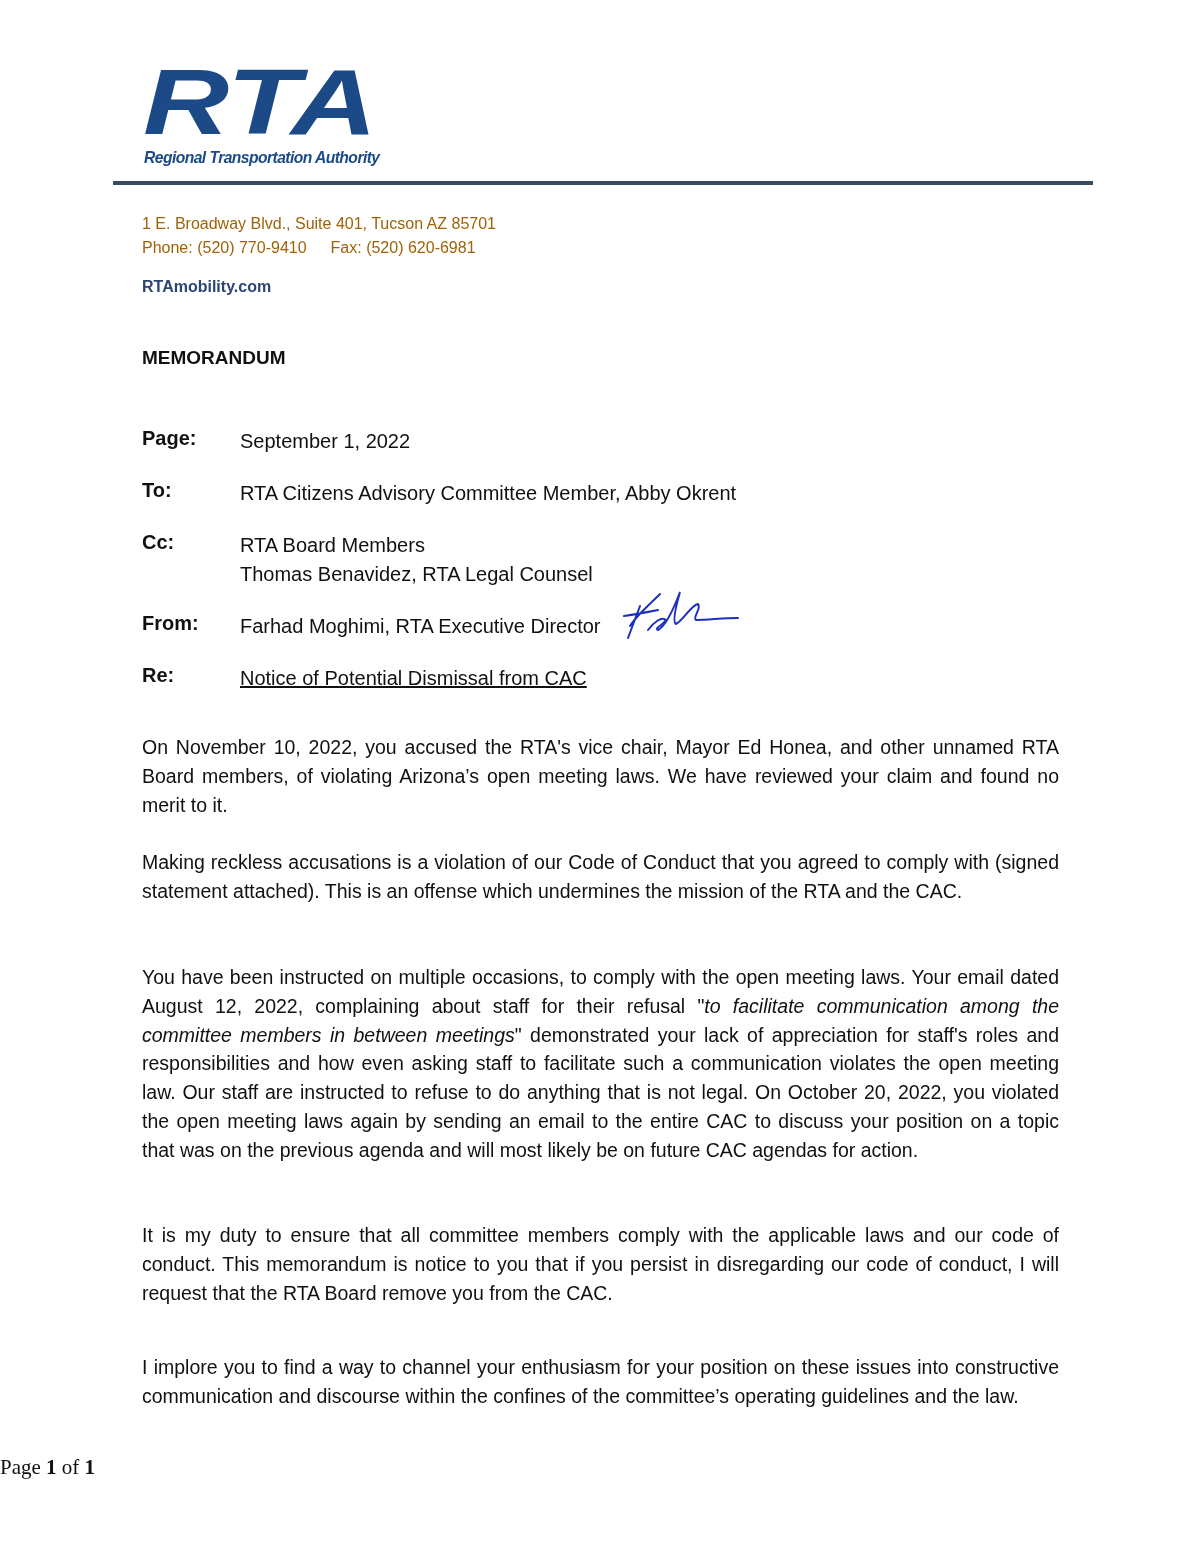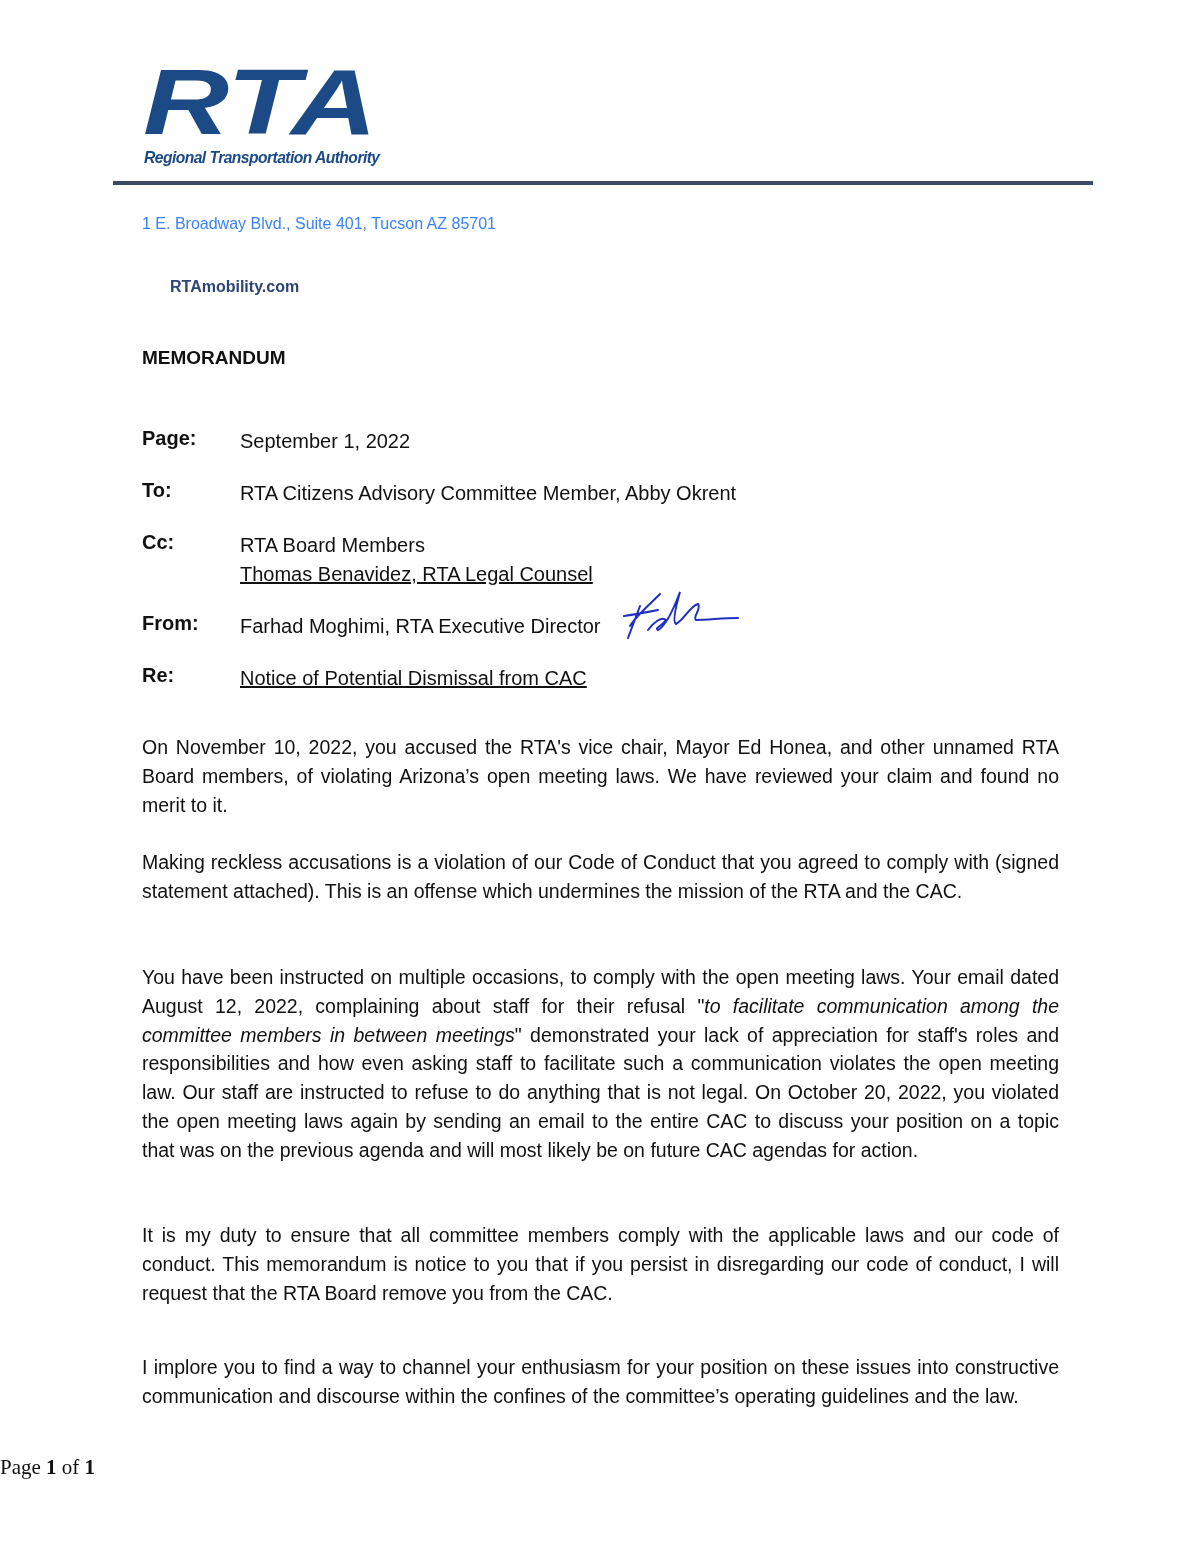--- a/index.html
+++ b/index.html
@@ -3,23 +3,23 @@
 <meta charset="utf-8">
 <style>
   html, body { margin:0; padding:0; background:#ffffff; }
   body { width:1200px; height:1554px; position:relative; overflow:hidden;
          font-family:"Liberation Sans", "DejaVu Sans", sans-serif; color:#111; }
   .logo { position:absolute; left:141px; top:62px; }
   .logo-mark { display:block; }
   .logo-sub { position:absolute; left:3px; top:86px; font-style:italic; font-weight:bold;
               font-size:17px; color:#1b4a86; letter-spacing:-0.6px; white-space:nowrap; transform:scaleX(0.92); transform-origin:left; }
   .rule { position:absolute; left:113px; top:181px; width:980px; height:4px; background:#3a4a66; }
-  .addr { position:absolute; left:142px; top:212px; font-size:16px; color:#3b82f6; line-height:24px; }
+  .addr { position:absolute; left:142px; top:212px; font-size:16px; color:#a16207; line-height:24px; }
   .addr .gap { display:inline-block; width:24px; }
-  .web { position:absolute; left:142px; top:278px; font-size:16px; font-weight:bold; color:#2d4476;margin-left:28px; }
+  .web { position:absolute; left:142px; top:278px; font-size:16px; font-weight:bold; color:#2d4476; }
   .memo { position:absolute; left:142px; top:347px; font-size:19px; font-weight:bold; }
   .hdr { position:absolute; left:142px; font-size:20px; }
   .hdr .lbl { position:absolute; left:0; font-weight:bold; width:90px; }
   .hdr .val { position:absolute; left:98px; white-space:nowrap; line-height:29px; }
   .hdr .u { text-decoration:underline; }
   .sig { position:absolute; left:618px; top:586px; }
   .body { position:absolute; left:142px; width:917px; font-size:19.5px; line-height:28.8px; text-align:justify; }
   .body p { margin:0; }
   .footer { position:absolute; left:0; width:1200px; top:1455px; text-align:left;
             font-family:"Liberation Serif", serif; font-size:21px; }
@@ -31,38 +31,39 @@
   <svg class="logo-mark" width="240" height="80" viewBox="0 0 240 80">
     <text x="2" y="72" font-family="Liberation Sans, sans-serif" font-weight="bold" font-style="italic" font-size="92" fill="#1b4a86" textLength="234" lengthAdjust="spacingAndGlyphs">RTA</text>
   </svg>
   <div class="logo-sub">Regional Transportation Authority</div>
 </div>
 
 <div class="rule"></div>
 
 <div class="addr">
   <div>1 E. Broadway Blvd., Suite 401, Tucson AZ 85701</div>
+  <div><span>Phone: (520) 770-9410</span><span class="gap"></span><span>Fax: (520) 620-6981</span></div>
 </div>
 
 <div class="web">RTAmobility.com</div>
 
 <div class="memo">MEMORANDUM</div>
 
 <div class="hdr" style="top:427px;">
   <span class="lbl">Page:</span>
   <span class="val">September 1, 2022</span>
 </div>
 <div class="hdr" style="top:479px;">
   <span class="lbl">To:</span>
   <span class="val">RTA Citizens Advisory Committee Member, Abby Okrent</span>
 </div>
 <div class="hdr" style="top:531px;">
   <span class="lbl">Cc:</span>
   <span class="val">RTA Board Members</span>
-  <span class="val" style="top:29px;text-decoration:underline;">Thomas Benavidez, RTA Legal Counsel</span>
+  <span class="val" style="top:29px;">Thomas Benavidez, RTA Legal Counsel</span>
 </div>
 <div class="hdr" style="top:612px;">
   <span class="lbl">From:</span>
   <span class="val">Farhad Moghimi, RTA Executive Director</span>
 </div>
 <svg class="sig" width="125" height="55" viewBox="0 0 125 55">
   <path d="M12 40 C 18 30, 30 20, 42 8 M22 20 L10 52 M6 30 C 20 28, 30 26, 40 24 M30 44 C 36 36, 44 30, 48 34 C 44 40, 36 42, 40 44 C 48 40, 56 22, 62 6 C 58 20, 54 36, 58 38 C 66 34, 72 20, 80 18 C 84 22, 74 32, 78 34 C 90 34, 105 32, 120 32" fill="none" stroke="#1f2fc0" stroke-width="2" stroke-linecap="round"></path>
 </svg>
 <div class="hdr" style="top:664px;">
   <span class="lbl">Re:</span>

